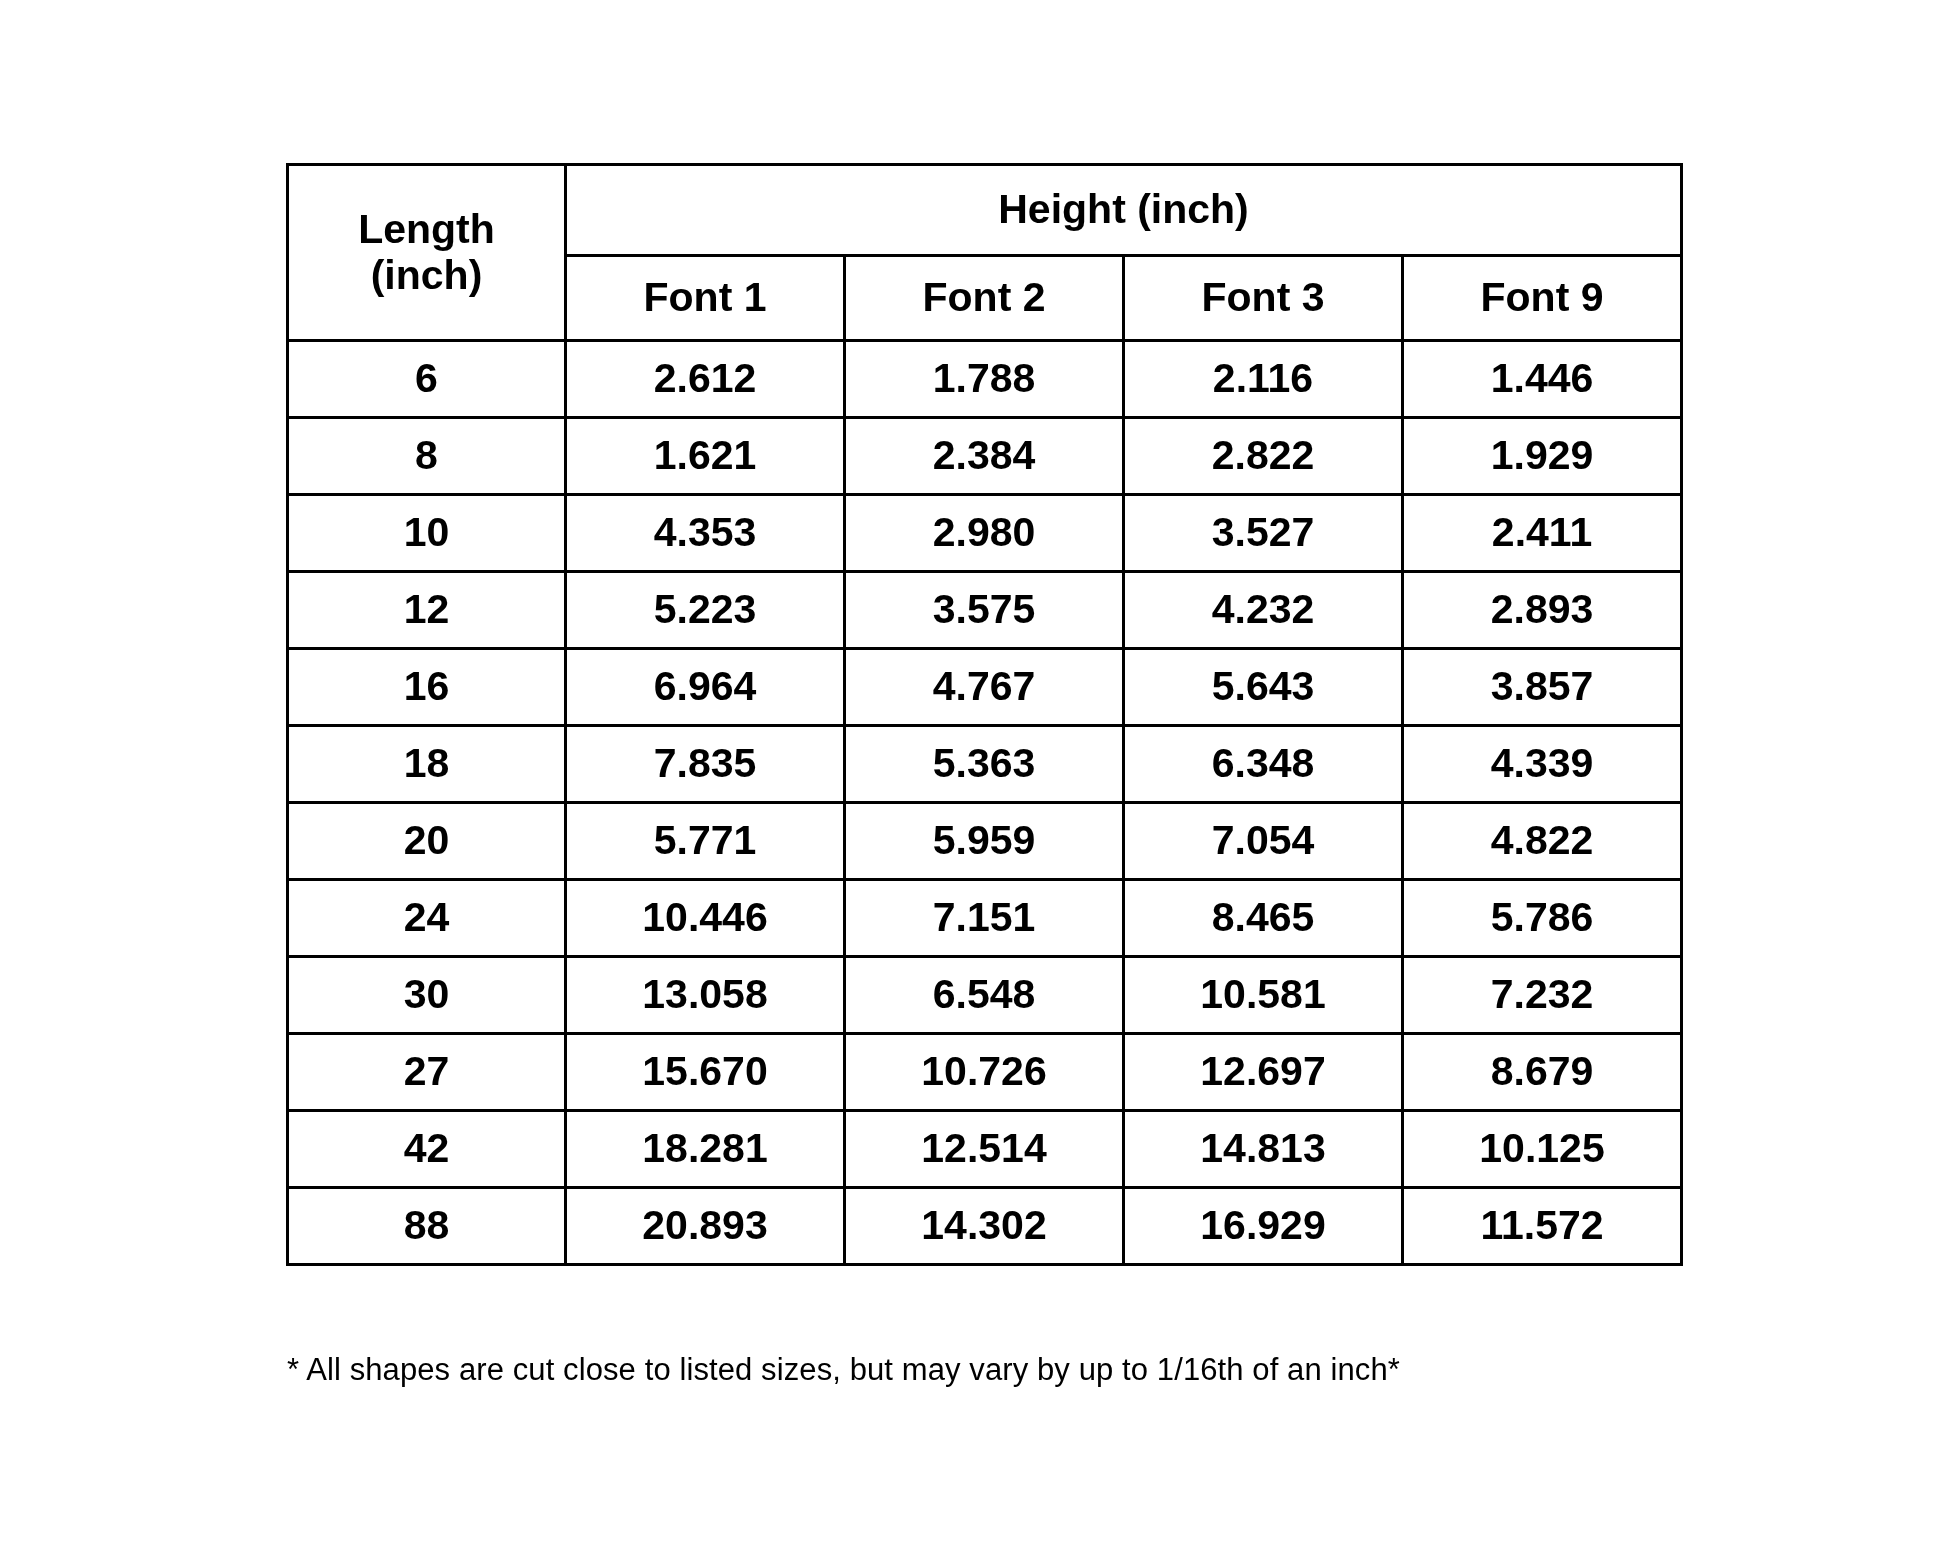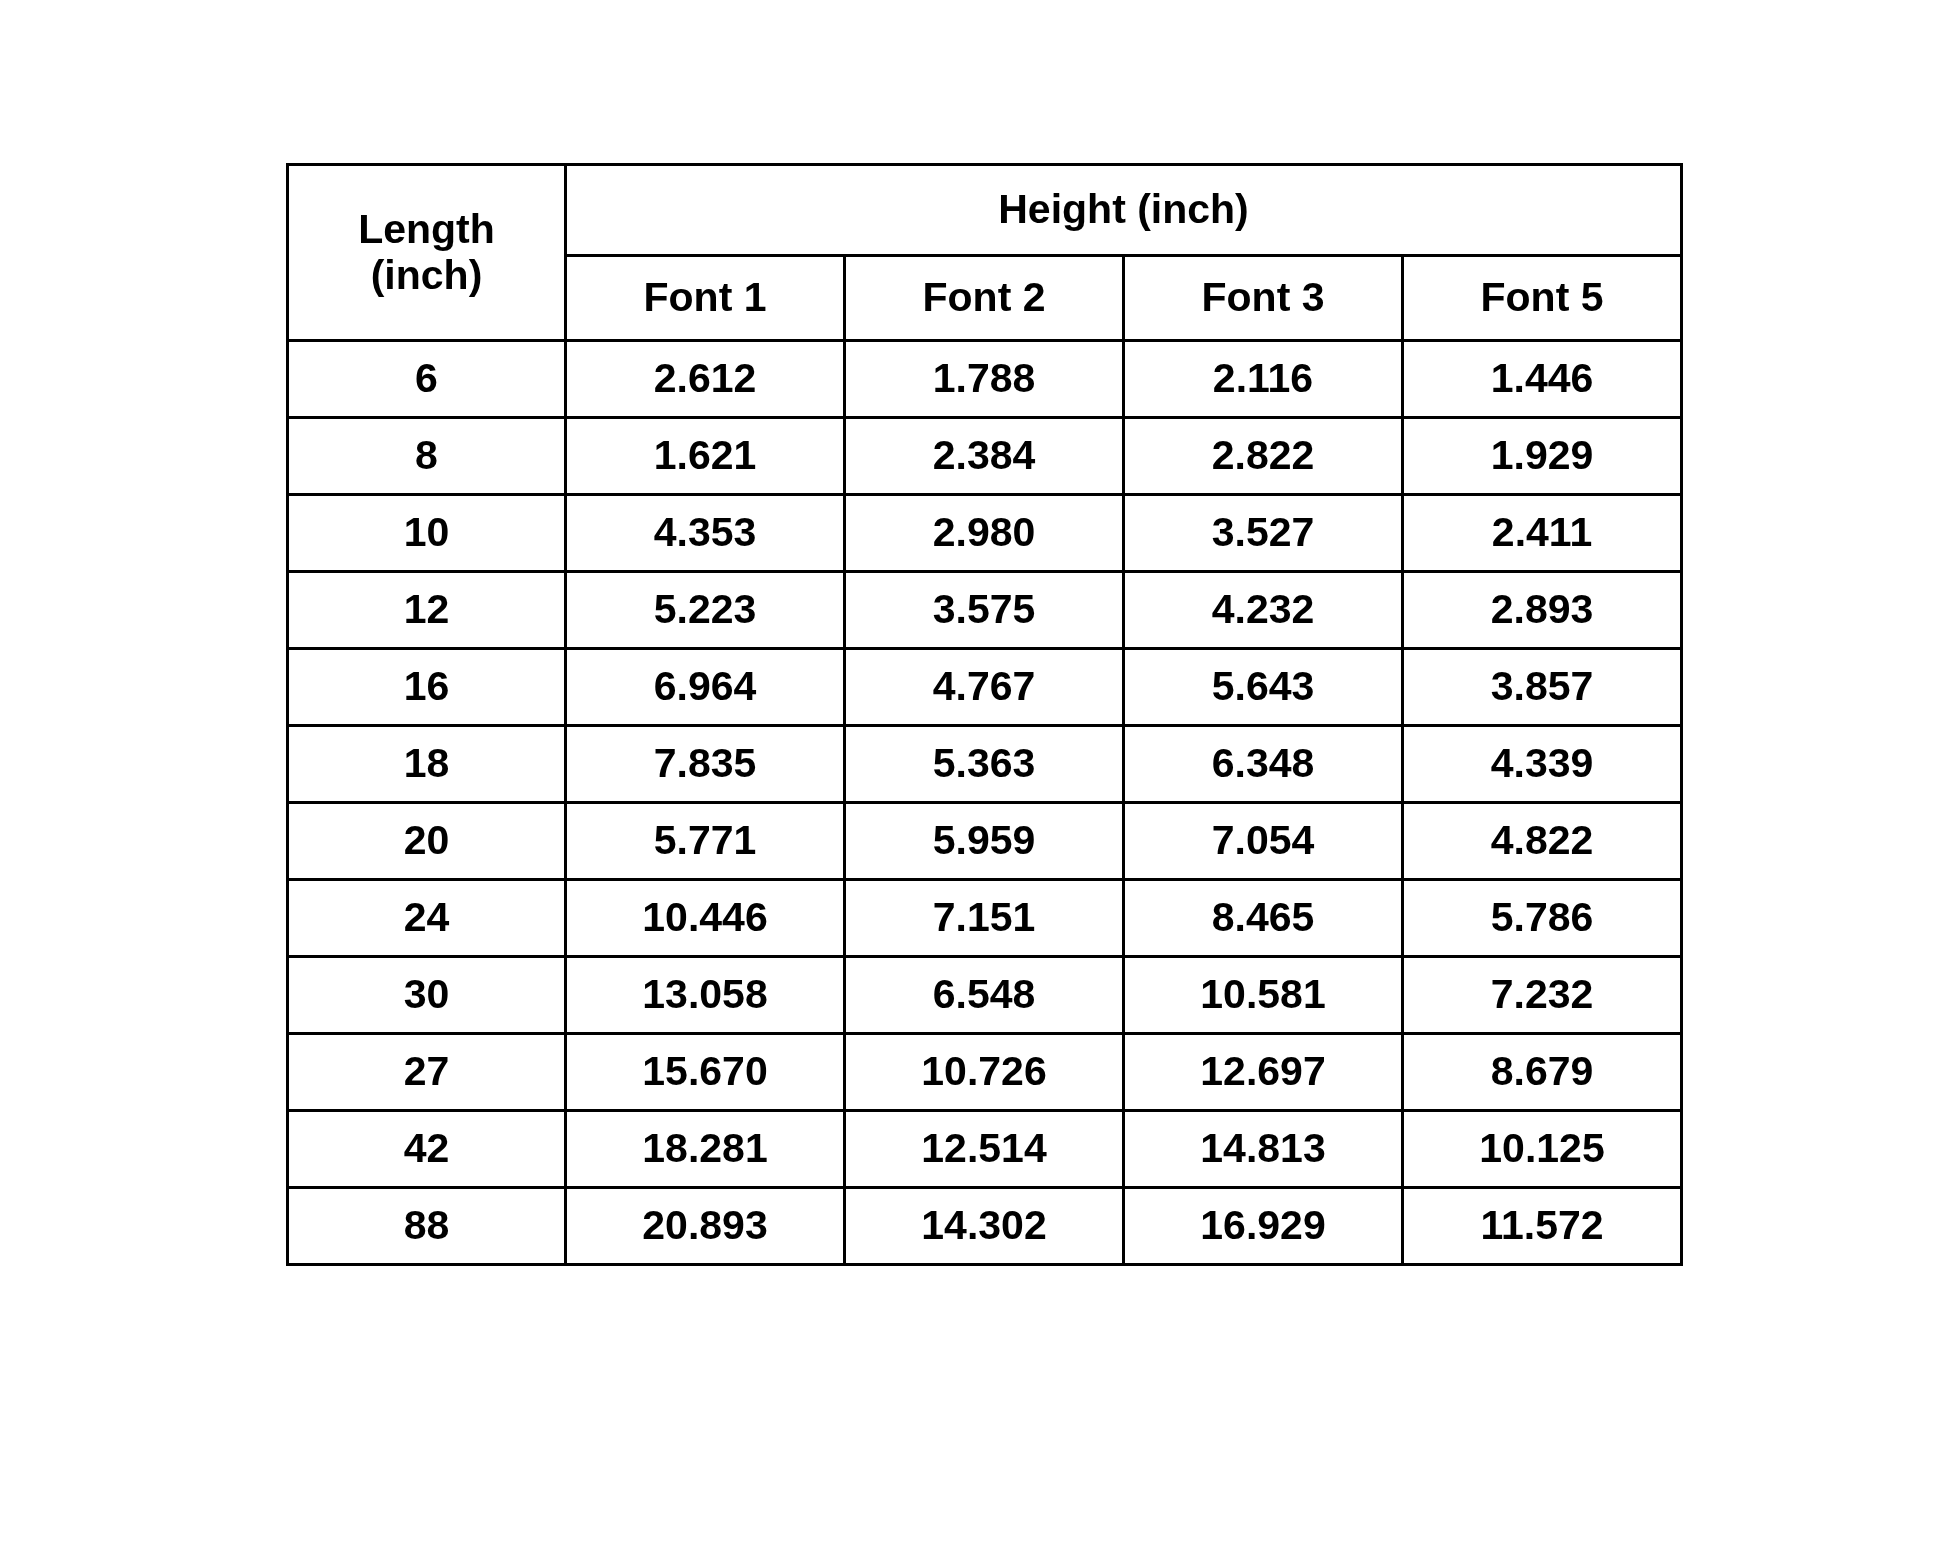--- a/index.html
+++ b/index.html
@@ -100,21 +100,21 @@
           <th class="len-head" rowspan="2">
             <span class="l1">Length</span>
             <span class="l2">(inch)</span>
           </th>
           <th class="height-head" colspan="4">Height (inch)</th>
         </tr>
         <tr>
           <th class="font-head">Font 1</th>
           <th class="font-head">Font 2</th>
           <th class="font-head">Font 3</th>
-          <th class="font-head">Font 5</th>
+          <th class="font-head">Font 9</th>
         </tr>
       </thead>
       <tbody>
         <tr>
           <td class="len-cell">6</td>
           <td class="data-cell">2.612</td>
           <td class="data-cell">1.788</td>
           <td class="data-cell">2.116</td>
           <td class="data-cell">1.446</td>
         </tr>
@@ -192,14 +192,15 @@
           <td class="len-cell">88</td>
           <td class="data-cell">20.893</td>
           <td class="data-cell">14.302</td>
           <td class="data-cell">16.929</td>
           <td class="data-cell">11.572</td>
         </tr>
       </tbody>
     </table>
   </div>
 
+  <div class="footnote">* All shapes are cut close to listed sizes, but may vary by up to 1/16th of an inch*</div>
 
 </div>
 
 </body></html>

